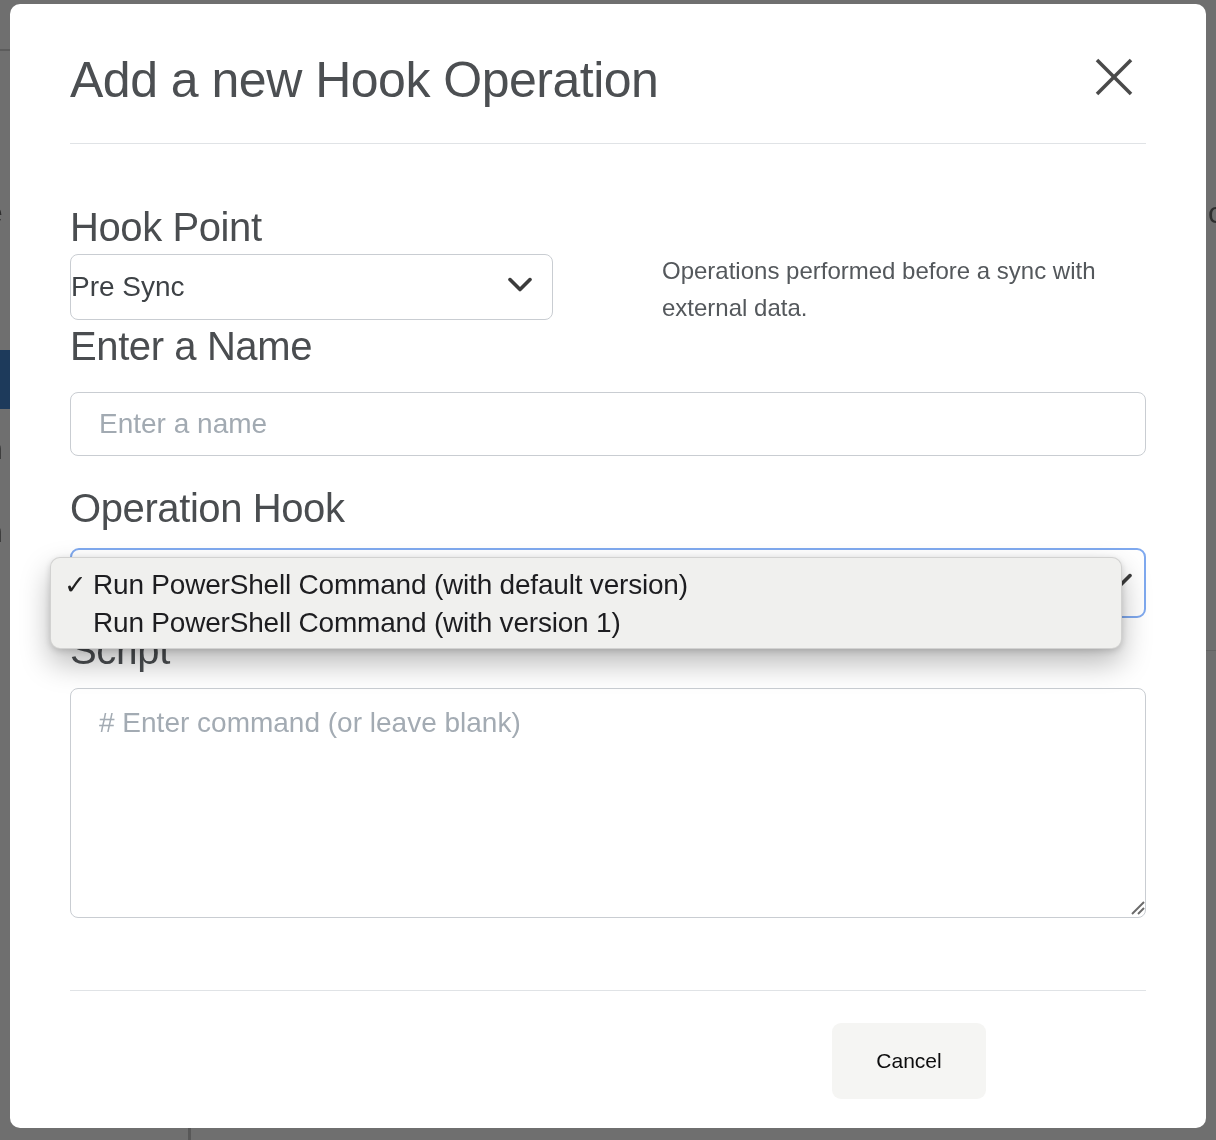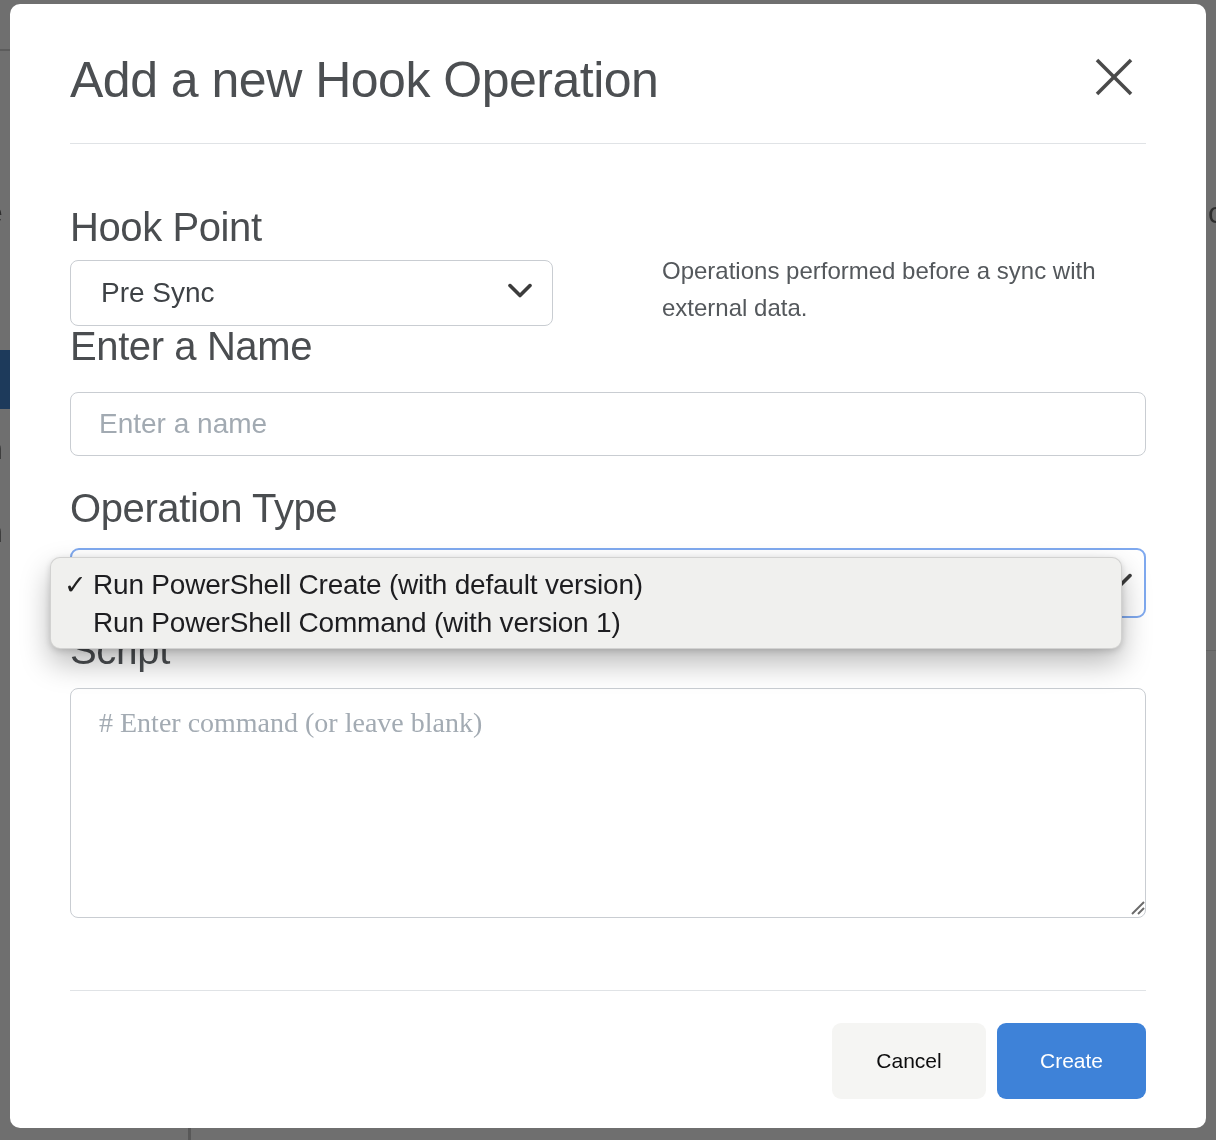--- a/index.html
+++ b/index.html
@@ -48,21 +48,21 @@
   .label-hook   { top: 182px; margin-top: 17px; }
   .label-name   { top: 318px; }
   .label-optype { top: 480px; }
   .label-script { top: 622px; z-index: 1; text-align: center; }
 
   .select-box {
     position: absolute; left: 60px;
     background: #fff; border: 1px solid #c9cdd2; border-radius: 8px;
     display: flex; align-items: center; cursor: pointer;
   }
-  .select-hook { top: 256px; width: 483px; height: 66px; padding-left: 30px; }
+  .select-hook { top: 250px; width: 483px; height: 66px; }
   .select-optype {
     top: 544px; width: 1076px; height: 70px; padding-left: 30px;
     border: 2px solid #7fa9ef; border-radius: 9px; z-index: 2;
   }
   .select-value { font-size: 28px; color: #3e4246; }
   .chevron { position: absolute; right: 20px; top: 50%; transform: translateY(-50%); }
   .select-optype .chevron { right: 12px; }
 
   .helper-text {
     position: absolute; left: 652px; top: 248px; width: 478px;
@@ -90,21 +90,21 @@
     letter-spacing: -0.2px;
   }
   .dropdown-check {
     position: absolute; left: 13px; top: 50%; transform: translateY(-50%);
     font-size: 27px; color: #222;
   }
 
   .script-area {
     position: absolute; left: 60px; top: 684px; width: 1076px; height: 230px;
     border: 1px solid #c9cdd2; border-radius: 8px; padding: 18px 28px;
-    font-size: 28px; color: #3e4246; font-family: Liberation Serif, serif;
+    font-size: 28px; color: #3e4246; font-family: Liberation Sans, sans-serif;
     resize: none; outline: none; background: #fff;
   }
   .script-area::placeholder { color: #a3abb3; opacity: 1; }
   .resize-handle { position: absolute; left: 1118px; top: 894px; z-index: 2; cursor: nwse-resize; }
 
   .btn {
     position: absolute; top: 1019px; height: 76px; border: none; border-radius: 9px;
     font-size: 21px; font-family: "Liberation Sans", sans-serif; cursor: pointer;
     display: flex; align-items: center; justify-content: center;
   }
@@ -151,47 +151,46 @@
       <svg width="24" height="15" viewBox="0 0 24 15">
         <polyline points="2,2 12,12 22,2" fill="none" stroke="#3c3c3c" stroke-width="3.6" stroke-linecap="round" stroke-linejoin="round"></polyline>
       </svg>
     </span>
   </div>
   <div class="helper-text">Operations performed before a sync with external data.</div>
 
   <div class="field-label label-name">Enter a Name</div>
   <input class="text-input" type="text" placeholder="Enter a name" style="">
 
-  <div class="field-label label-optype">Operation Type</div>
+  <div class="field-label label-optype">Operation Hook</div>
   <div class="select-box select-optype">
     <span class="chevron">
       <svg width="24" height="15" viewBox="0 0 24 15">
         <polyline points="2,2 12,12 22,2" fill="none" stroke="#3c3c3c" stroke-width="3.6" stroke-linecap="round" stroke-linejoin="round"></polyline>
       </svg>
     </span>
   </div>
 
   <div class="field-label label-script">Script</div>
 
   <div class="dropdown-menu">
     <div class="dropdown-option">
       <span class="dropdown-check">✓</span>
-      <span>Run PowerShell Create (with default version)</span>
+      <span>Run PowerShell Command (with default version)</span>
     </div>
     <div class="dropdown-option">
       <span>Run PowerShell Command (with version 1)</span>
     </div>
   </div>
 
   <textarea class="script-area" placeholder="# Enter command (or leave blank)" style=""></textarea>
   <span class="resize-handle">
     <svg width="18" height="18" viewBox="0 0 18 18">
       <line x1="4" y1="16" x2="16" y2="4" stroke="#6b6b6b" stroke-width="2"></line>
       <line x1="10" y1="16" x2="16" y2="10" stroke="#6b6b6b" stroke-width="2"></line>
     </svg>
   </span>
 
   <div class="hr hr-bottom"></div>
 
   <button class="btn btn-cancel">Cancel</button>
-  <button class="btn btn-create">Create</button>
 
 </div>
 
 </body></html>

